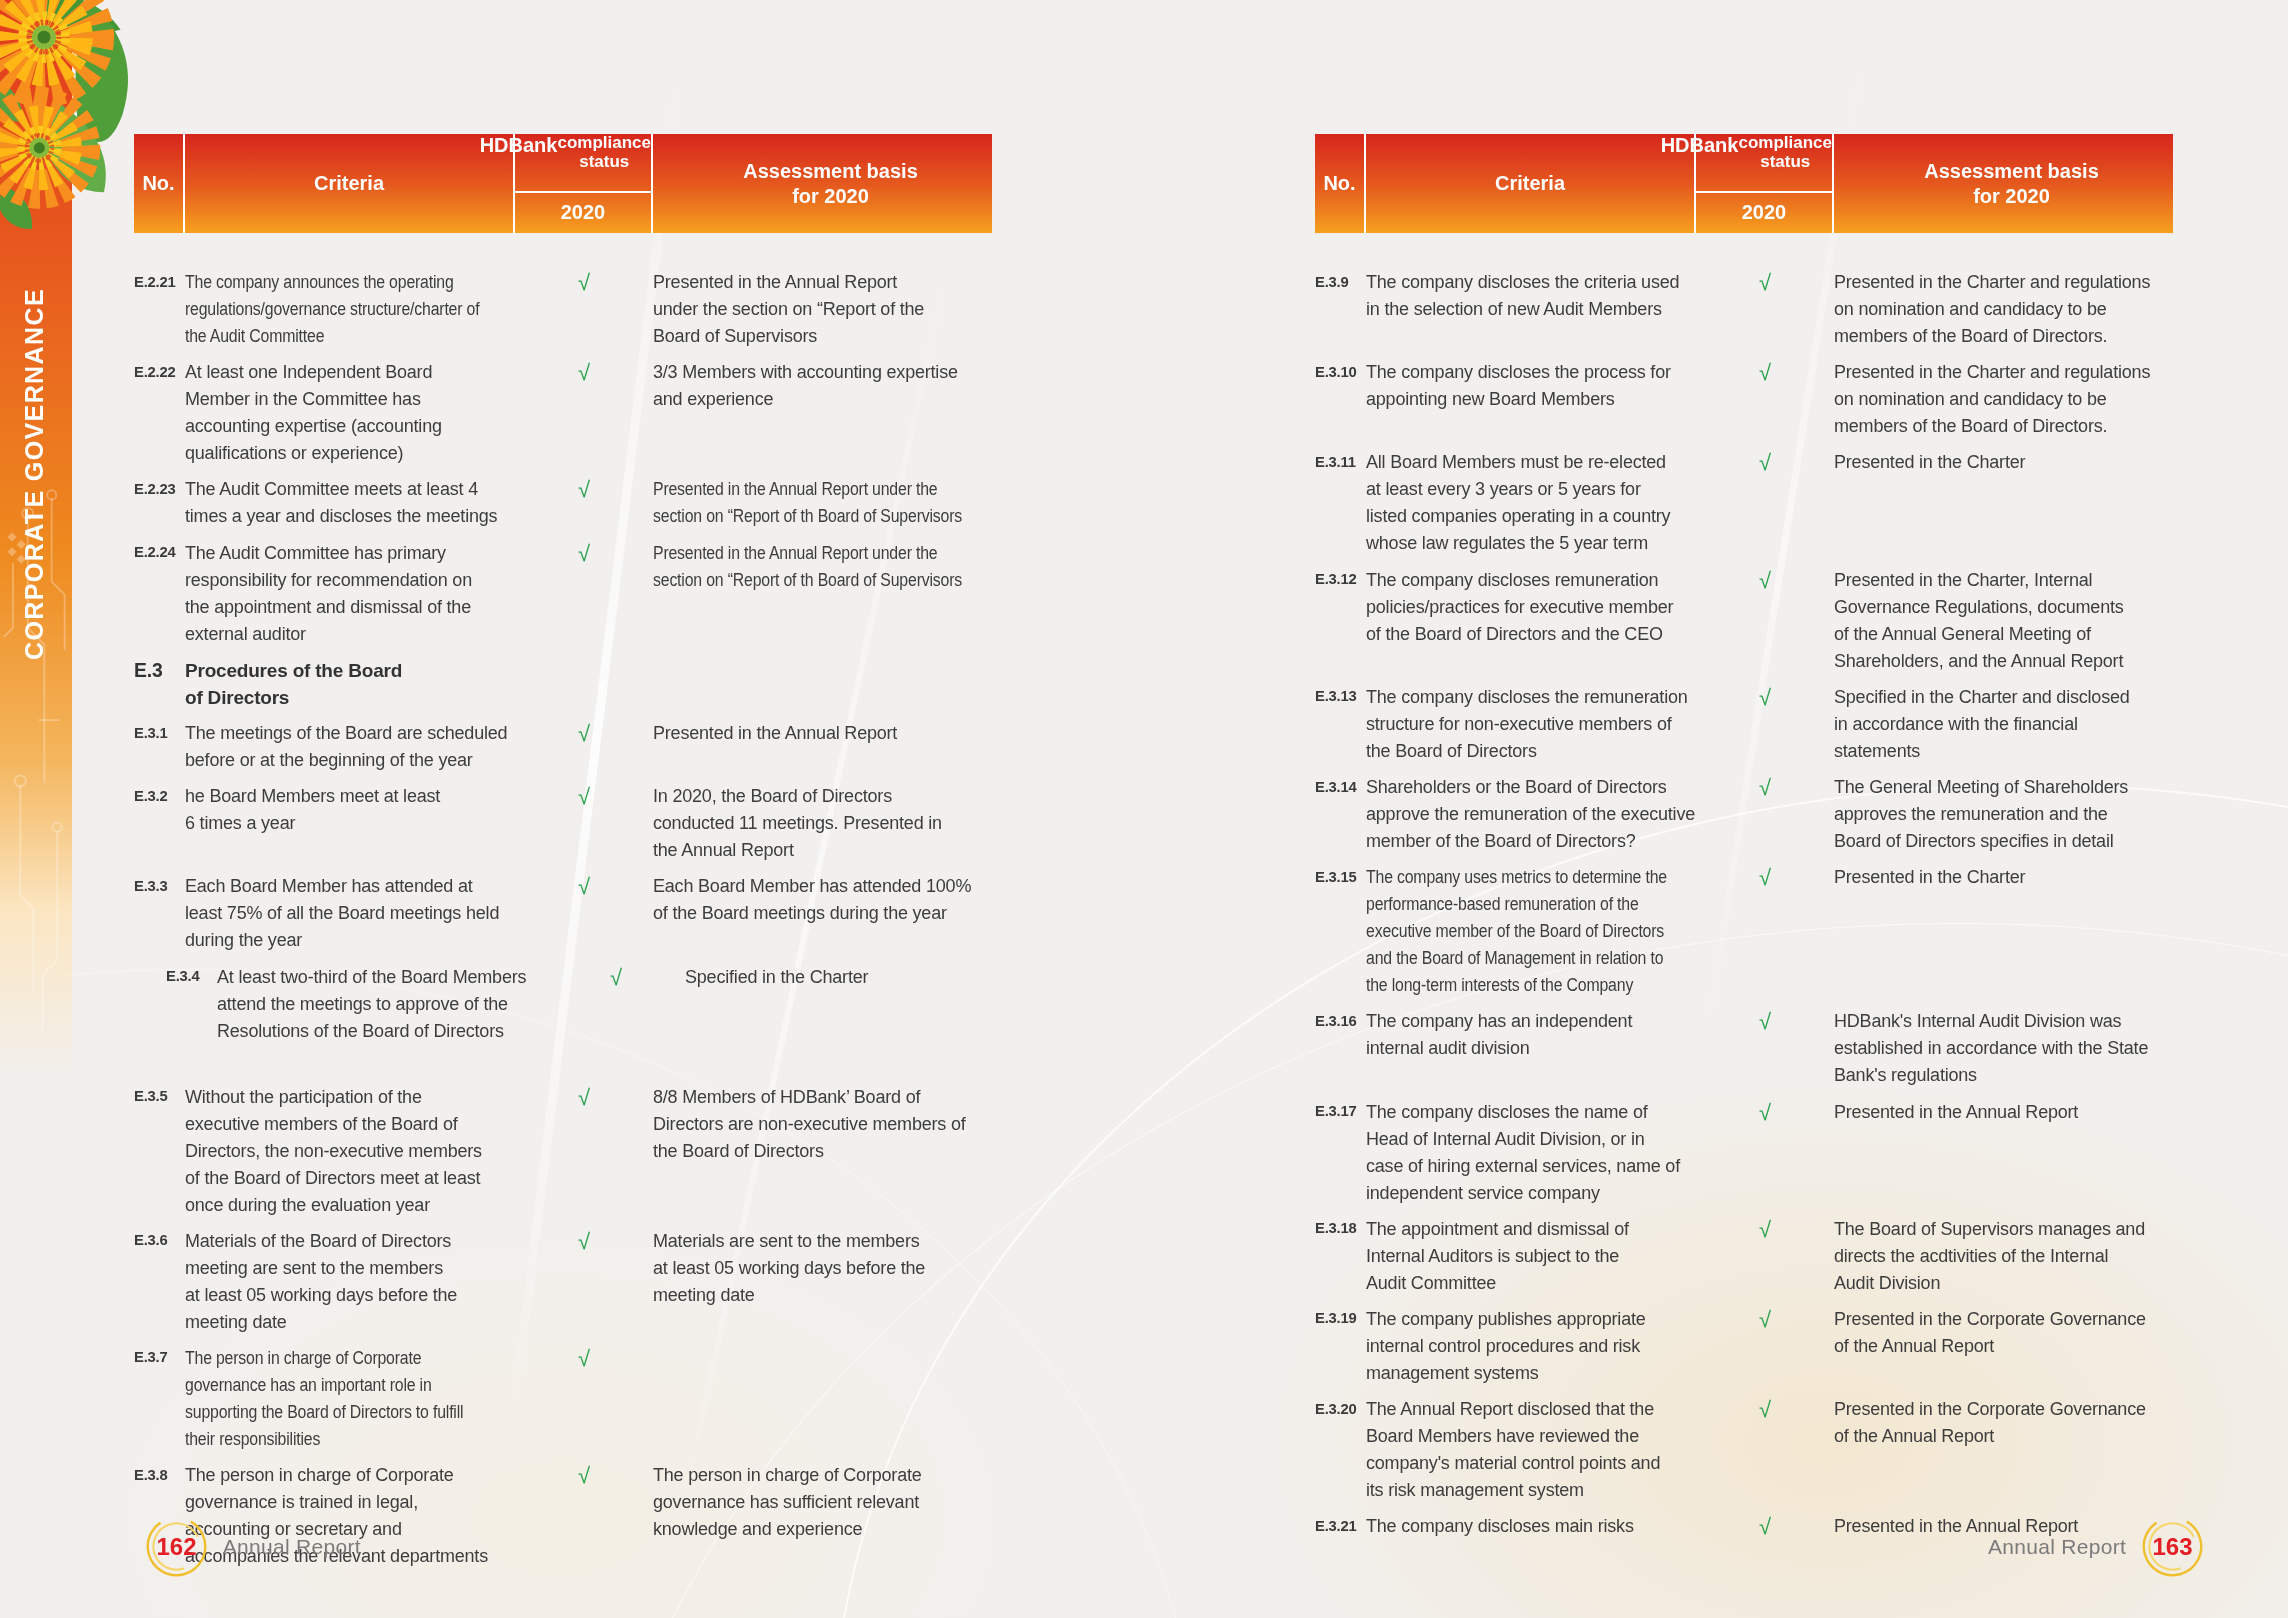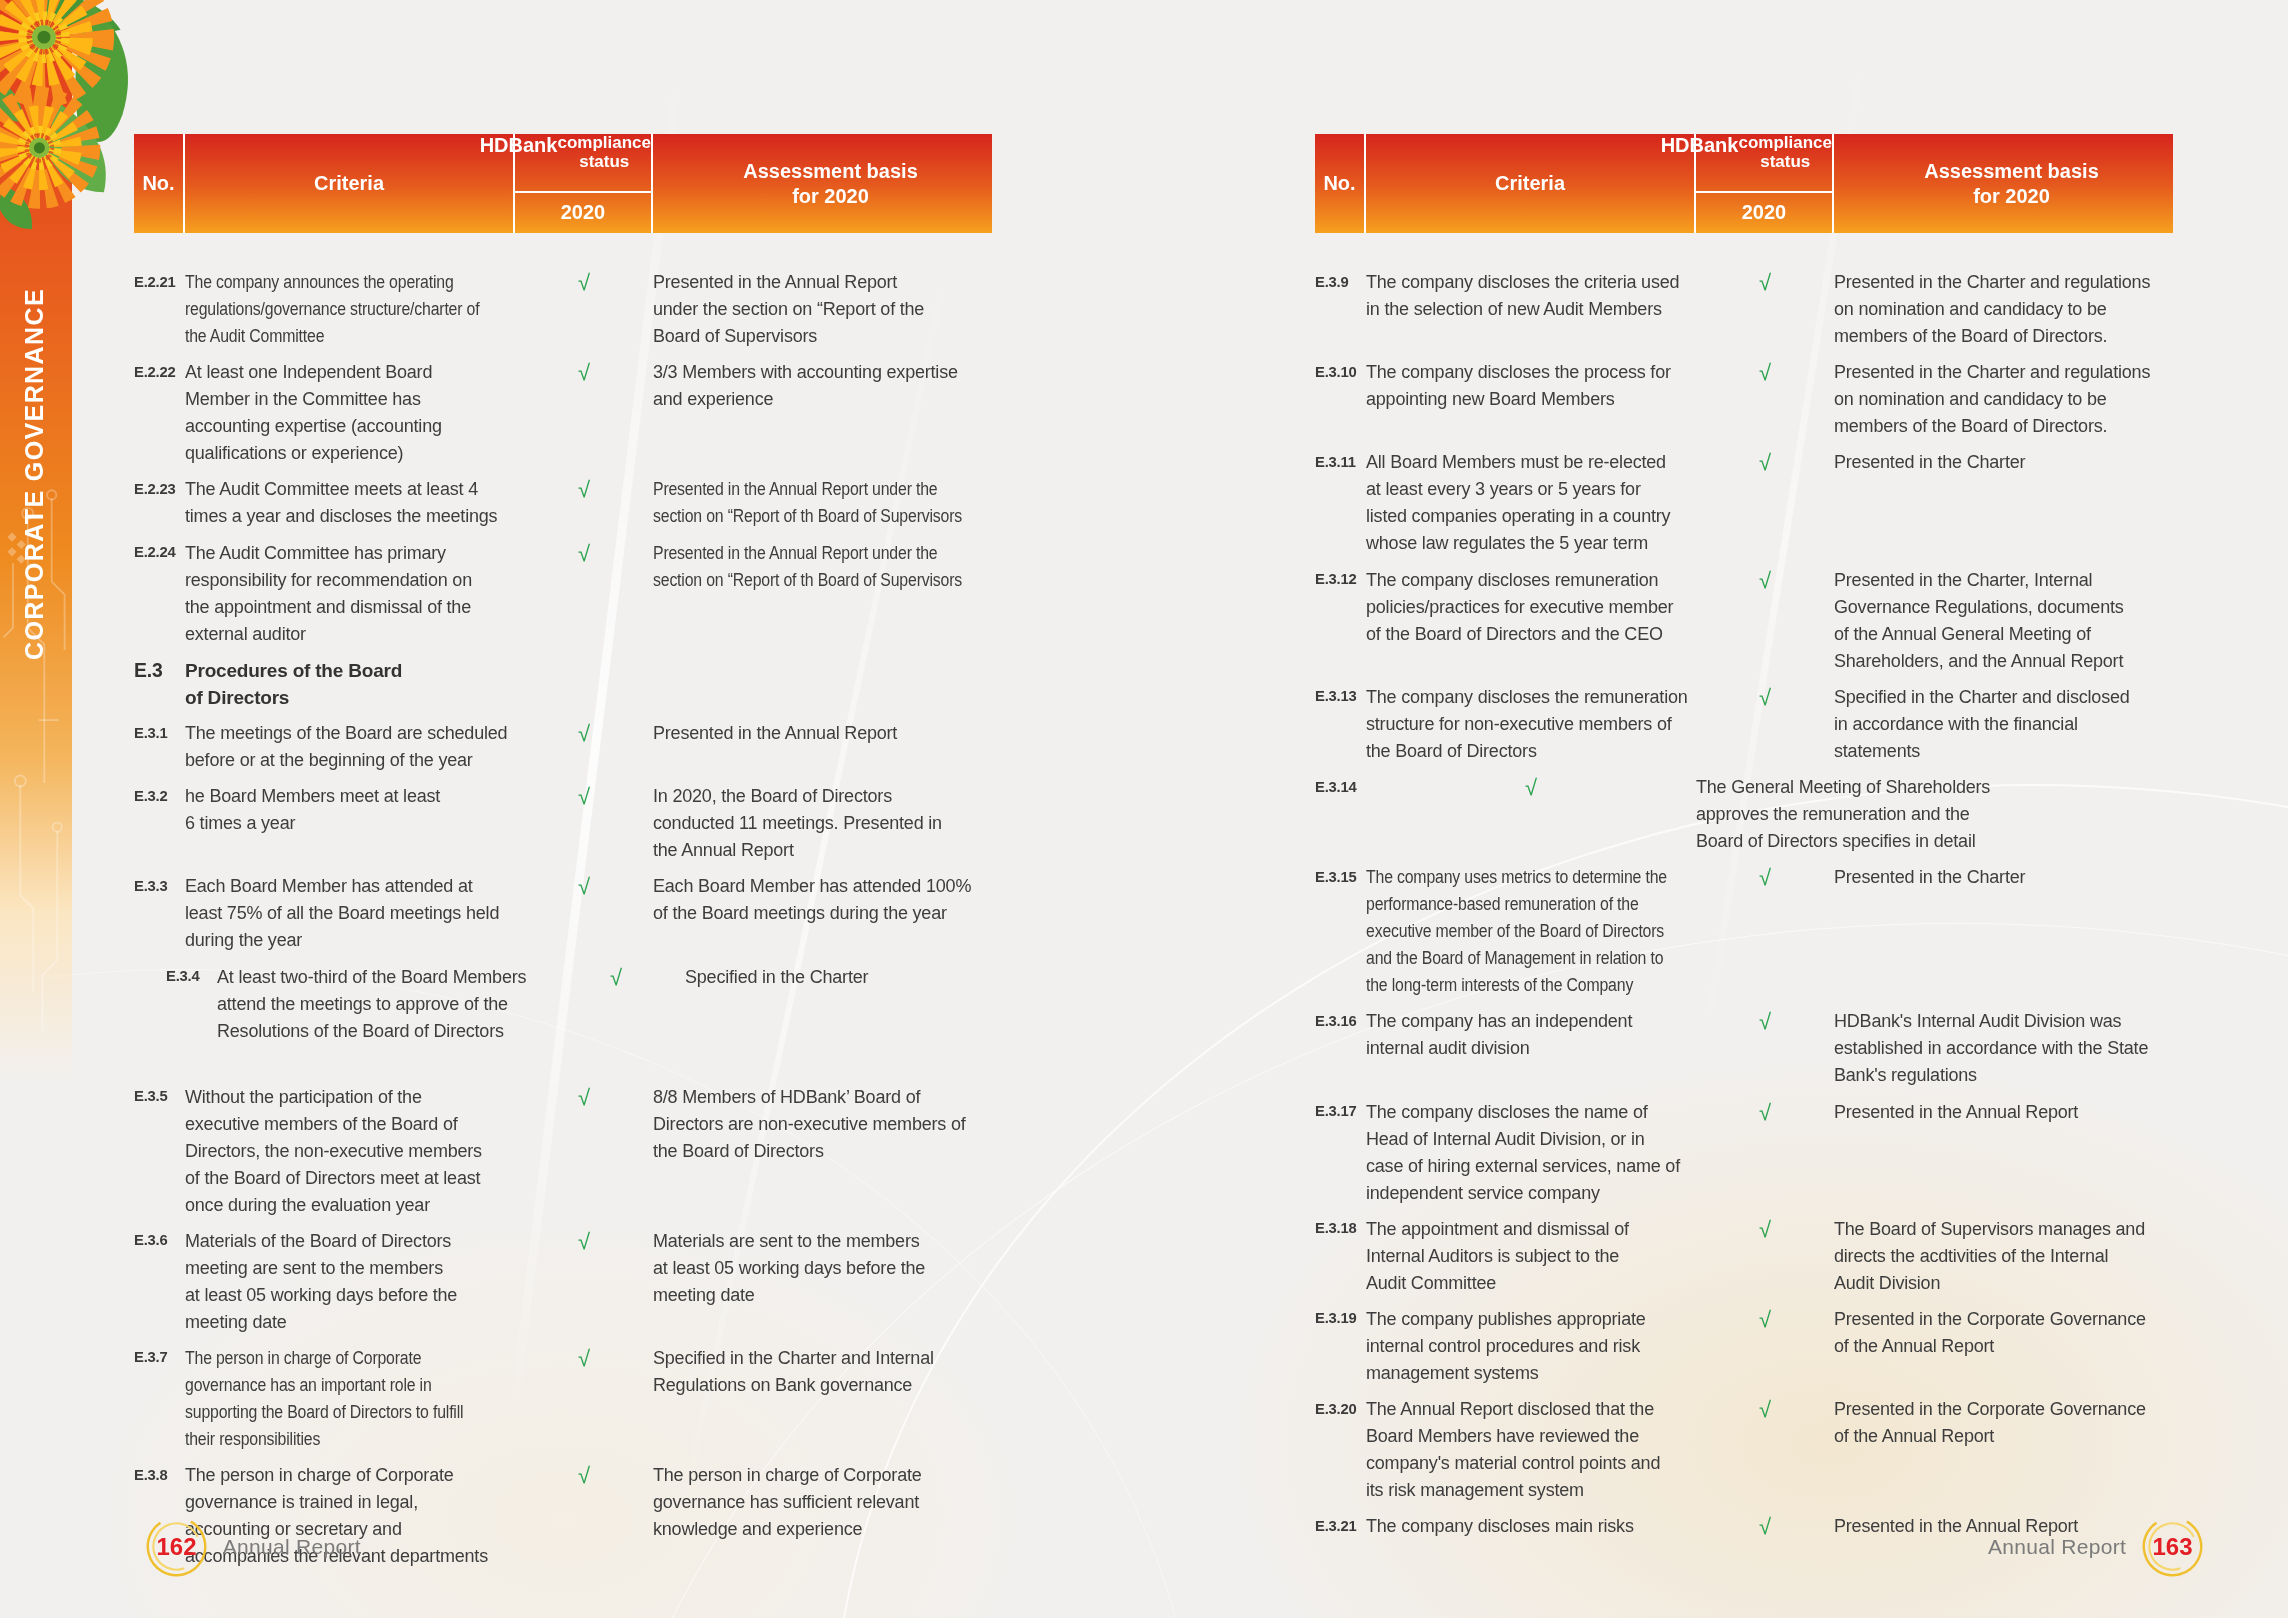--- a/index.html
+++ b/index.html
@@ -245,22 +245,20 @@
 at least 05 working days before the
 meeting date</div>
         </div>
         <div class="row cx">
           <div class="no">E.3.7</div>
           <div class="criteria">The person in charge of Corporate
 governance has an important role in
 supporting the Board of Directors to fulfill
 their responsibilities</div>
           <div class="check">√</div>
-          <div class="assessment">Specified in the Charter and Internal
-Regulations on Bank governance</div>
         </div>
         <div class="row">
           <div class="no">E.3.8</div>
           <div class="criteria">The person in charge of Corporate
 governance is trained in legal,
 accounting or secretary and
 accompanies the relevant departments</div>
           <div class="check">√</div>
           <div class="assessment">The person in charge of Corporate
 governance has sufficient relevant
@@ -337,20 +335,23 @@
           <div class="criteria">The company discloses the remuneration
 structure for non-executive members of
 the Board of Directors</div>
           <div class="check">√</div>
           <div class="assessment">Specified in the Charter and disclosed
 in accordance with the financial
 statements</div>
         </div>
         <div class="row">
           <div class="no">E.3.14</div>
+          <div class="criteria">Shareholders or the Board of Directors
+approve the remuneration of the executive
+member of the Board of Directors?</div>
           <div class="check">√</div>
           <div class="assessment">The General Meeting of Shareholders
 approves the remuneration and the
 Board of Directors specifies in detail</div>
         </div>
         <div class="row cx">
           <div class="no">E.3.15</div>
           <div class="criteria">The company uses metrics to determine the
 performance-based remuneration of the
 executive member of the Board of Directors

